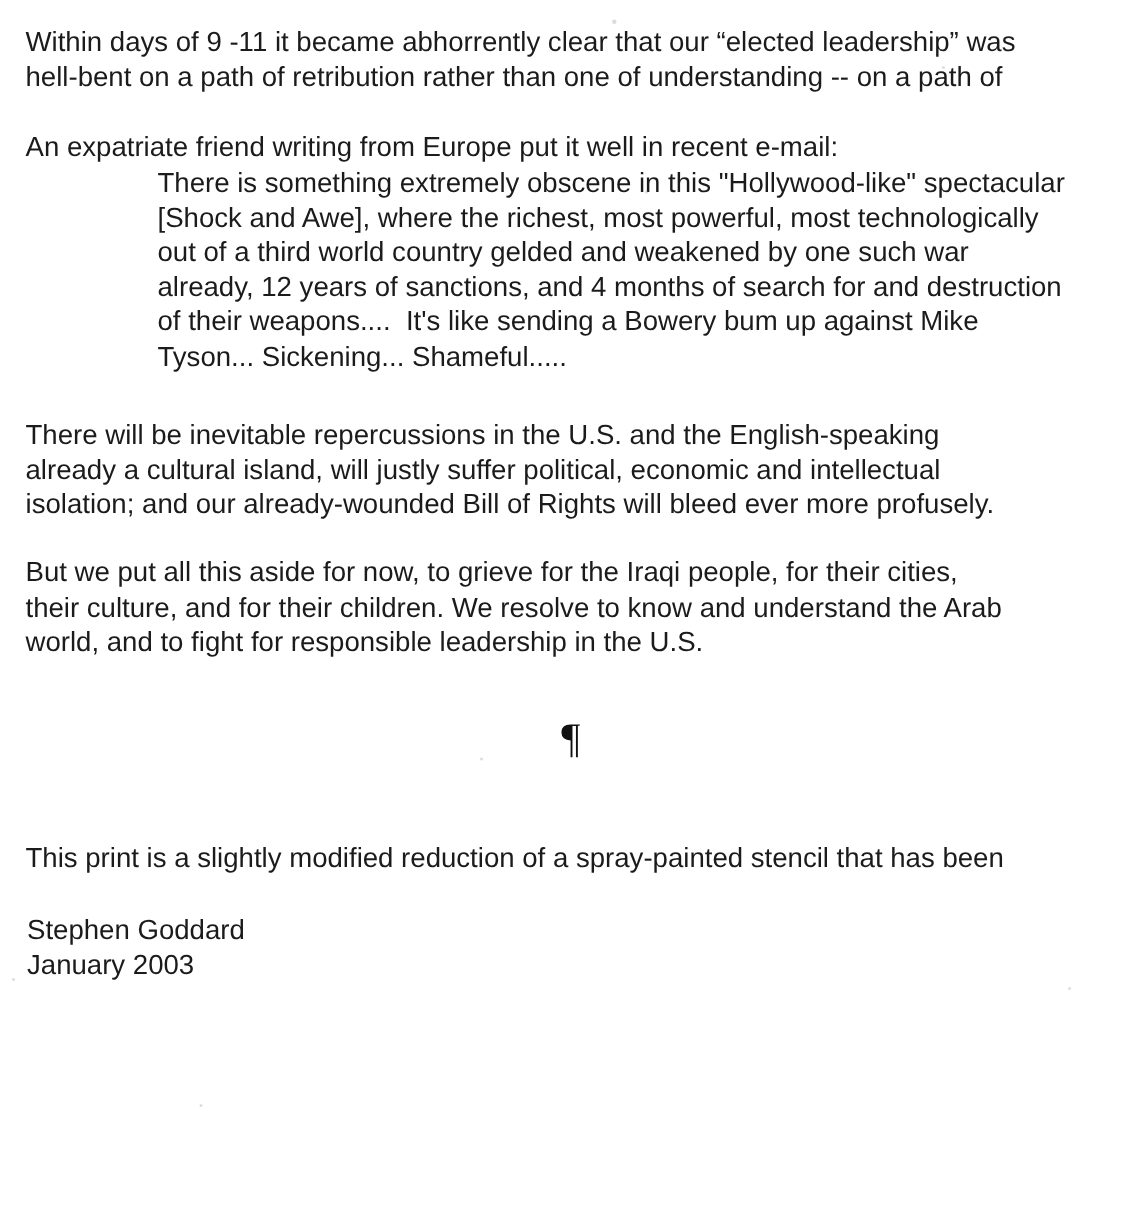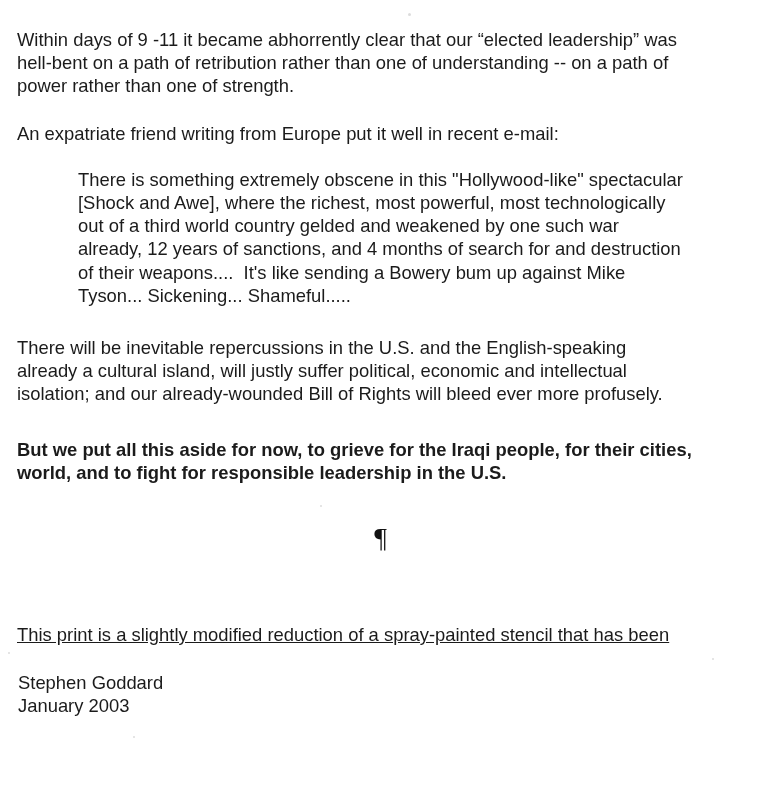--- a/index.html
+++ b/index.html
@@ -2,45 +2,45 @@
 <html><head>
 <meta charset="utf-8">
 <style>
   html, body { margin: 0; padding: 0; background: #e8e8e8; }
   .page {
     position: relative;
     width: 758px;
     height: 804px;
     background: #ffffff;
     box-sizing: border-box;
-    padding: 28px 14px 0 17px;
+    padding: 16px 14px 0 17px;
     overflow: hidden;
     font-family: "Liberation Sans", sans-serif;
     font-size: 18.4px;
     line-height: 23.2px;
     color: #1b1b1b;
     -webkit-font-smoothing: antialiased;
   }
   .para { margin: 0; }
   .line { white-space: pre; }
   .p1 { margin-bottom: 24px; }
-  .p2 { margin-bottom: 23px; }
-  .bq { margin-left: 61px; margin-bottom: 29px; }
-  .p3 { margin-bottom: 32px; }
-  .p4 { margin-bottom: 16px; font-weight: bold; }
+  .p2 { }
+  .bq { margin-left: 88px; margin-bottom: 29px; }
+  .p3 { margin-bottom: 22px; }
+  .p4 { margin-bottom: 16px; }
   .pilcrow {
     margin-top: 40px;
     height: 28px;
     line-height: 28px;
     text-align: center;
     font-family: "Liberation Serif", serif;
     font-size: 28px;
     color: #111;
   }
-  .p5 { margin-top: 71px; margin-bottom: 25px; text-decoration: underline; }
+  .p5 { margin-top: 53px; margin-bottom: 25px; }
   .sig { margin: 1px; }
   
   .speckle {
     position: absolute;
     width: 3px; height: 3px;
     border-radius: 50%;
     background: #9a9a9a;
     opacity: 0.35;
   }
   .sp1 { left: 408px; top: 13px; }
@@ -59,21 +59,20 @@
   <span class="speckle sp2"></span>
   <span class="speckle sp3"></span>
   <span class="speckle sp4"></span>
   <span class="speckle sp5"></span>
   <span class="speckle sp6"></span>
   <span class="speckle sp7"></span>
 
   <div class="para p1">
       <div class="line">Within days of 9 -11 it became abhorrently clear that our “elected leadership” was</div>
       <div class="line">hell-bent on a path of retribution rather than one of understanding -- on a path of</div>
-      <div class="line">power rather than one of strength.</div>
     </div>
 
   <div class="para p2">
       <div class="line">An expatriate friend writing from Europe put it well in recent e-mail:</div>
     </div>
 
   <div class="para bq">
       <div class="line">There is something extremely obscene in this "Hollywood-like" spectacular</div>
       <div class="line">[Shock and Awe], where the richest, most powerful, most technologically</div>
       <div class="line">out of a third world country gelded and weakened by one such war</div>
@@ -83,20 +82,21 @@
     </div>
 
   <div class="para p3">
       <div class="line">There will be inevitable repercussions in the U.S. and the English-speaking</div>
       <div class="line">already a cultural island, will justly suffer political, economic and intellectual</div>
       <div class="line">isolation; and our already-wounded Bill of Rights will bleed ever more profusely.</div>
     </div>
 
   <div class="para p4">
       <div class="line">But we put all this aside for now, to grieve for the Iraqi people, for their cities,</div>
+      <div class="line">their culture, and for their children. We resolve to know and understand the Arab</div>
       <div class="line">world, and to fight for responsible leadership in the U.S.</div>
     </div>
 
   <div class="pilcrow">¶</div>
 
   <div class="para p5">
       <div class="line">This print is a slightly modified reduction of a spray-painted stencil that has been</div>
     </div>
 
   <div class="para sig">

